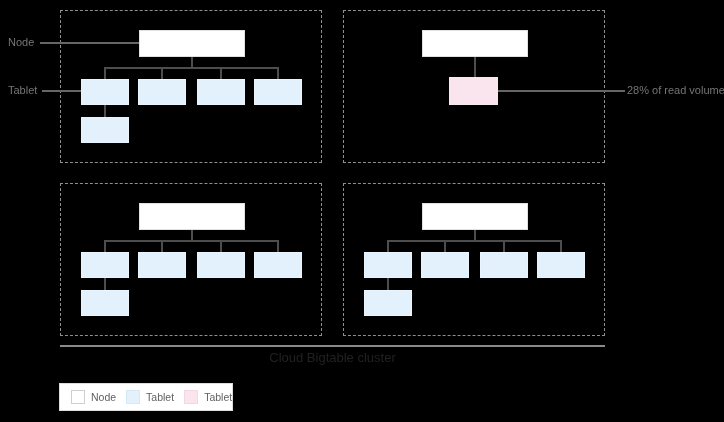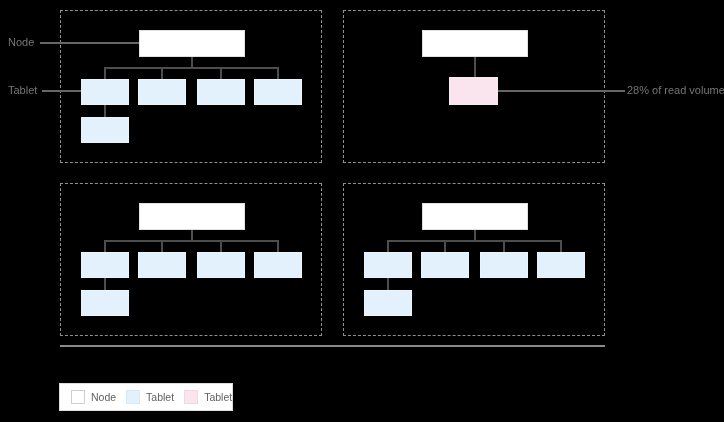--- a/index.html
+++ b/index.html
@@ -171,20 +171,21 @@
   <div class="callout-text" style="left:8px;top:36px">Node</div>
   <div class="callout-line" style="left:40px;top:42px;width:99px"></div>
 
   <div class="callout-text" style="left:8px;top:84px">Tablet</div>
   <div class="callout-line" style="left:42px;top:90px;width:39px"></div>
 
   <div class="callout-line" style="left:498px;top:90px;width:127px"></div>
   <div class="callout-text" style="left:627px;top:84px">28% of read volume</div>
 
   <div class="cluster-rule"></div>
+  <div class="cluster-label">Cloud Bigtable cluster</div>
 
   <div class="legend">
     <div class="legend-item">
       <div class="legend-swatch sw-node"></div>
       <div class="legend-label">Node</div>
     </div>
     <div class="legend-item">
       <div class="legend-swatch sw-tablet"></div>
       <div class="legend-label">Tablet</div>
     </div>

